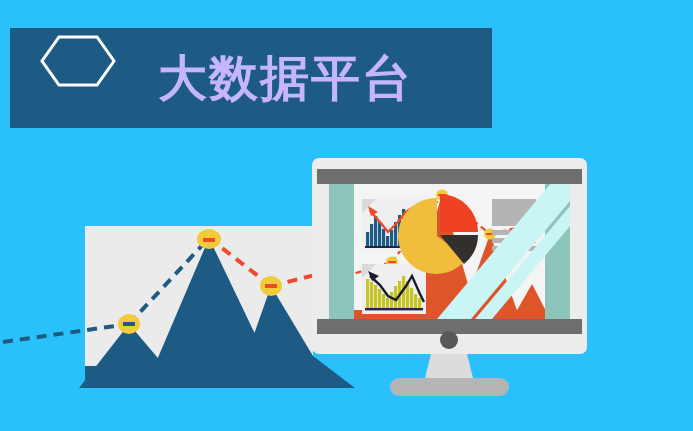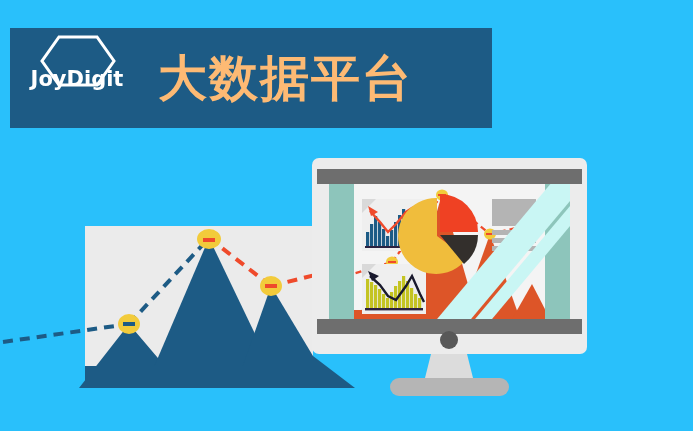--- a/index.html
+++ b/index.html
@@ -32,21 +32,21 @@
     line-height:1;
     margin-top:2px;
   }
   .logo-cn{
     position:relative;z-index:2;
     color:#ffffff;font-weight:bold;font-size:19px;letter-spacing:1px;
     margin-top:12px;line-height:1;
     font-family:"DejaVu Sans","Liberation Sans",sans-serif;
   }
   .banner-title{
-    color:#fdba74;font-weight:bold;font-size:49px;letter-spacing:2px;
+    color:#c4b5fd;font-weight:bold;font-size:49px;letter-spacing:2px;
     margin-left:22px;line-height:1;
     font-family:"DejaVu Sans","Liberation Sans",sans-serif;
   }
 
   
   .left-panel{
     position:absolute;left:85px;top:226px;width:228px;height:162px;
     background:#ebebeb;
   }
   .left-mountain{
@@ -81,21 +81,20 @@
 <body>
 
 <div id="stage">
 
   <div class="banner">
 
     <div class="logo-wrap">
       <svg class="hexagon" viewBox="0 0 76 52">
         <polygon points="19,2 57,2 74,26 57,50 19,50 2,26" fill="none" stroke="#ffffff" stroke-width="3"></polygon>
       </svg>
-      <div class="logo-word">JoyDigit</div>
     </div>
 
     <div class="banner-title">大数据平台</div>
   </div>
 
   <div class="left-panel"></div>
 
   <svg class="left-mountain" viewBox="0 0 270 162" width="270" height="162">
 
     <g>

